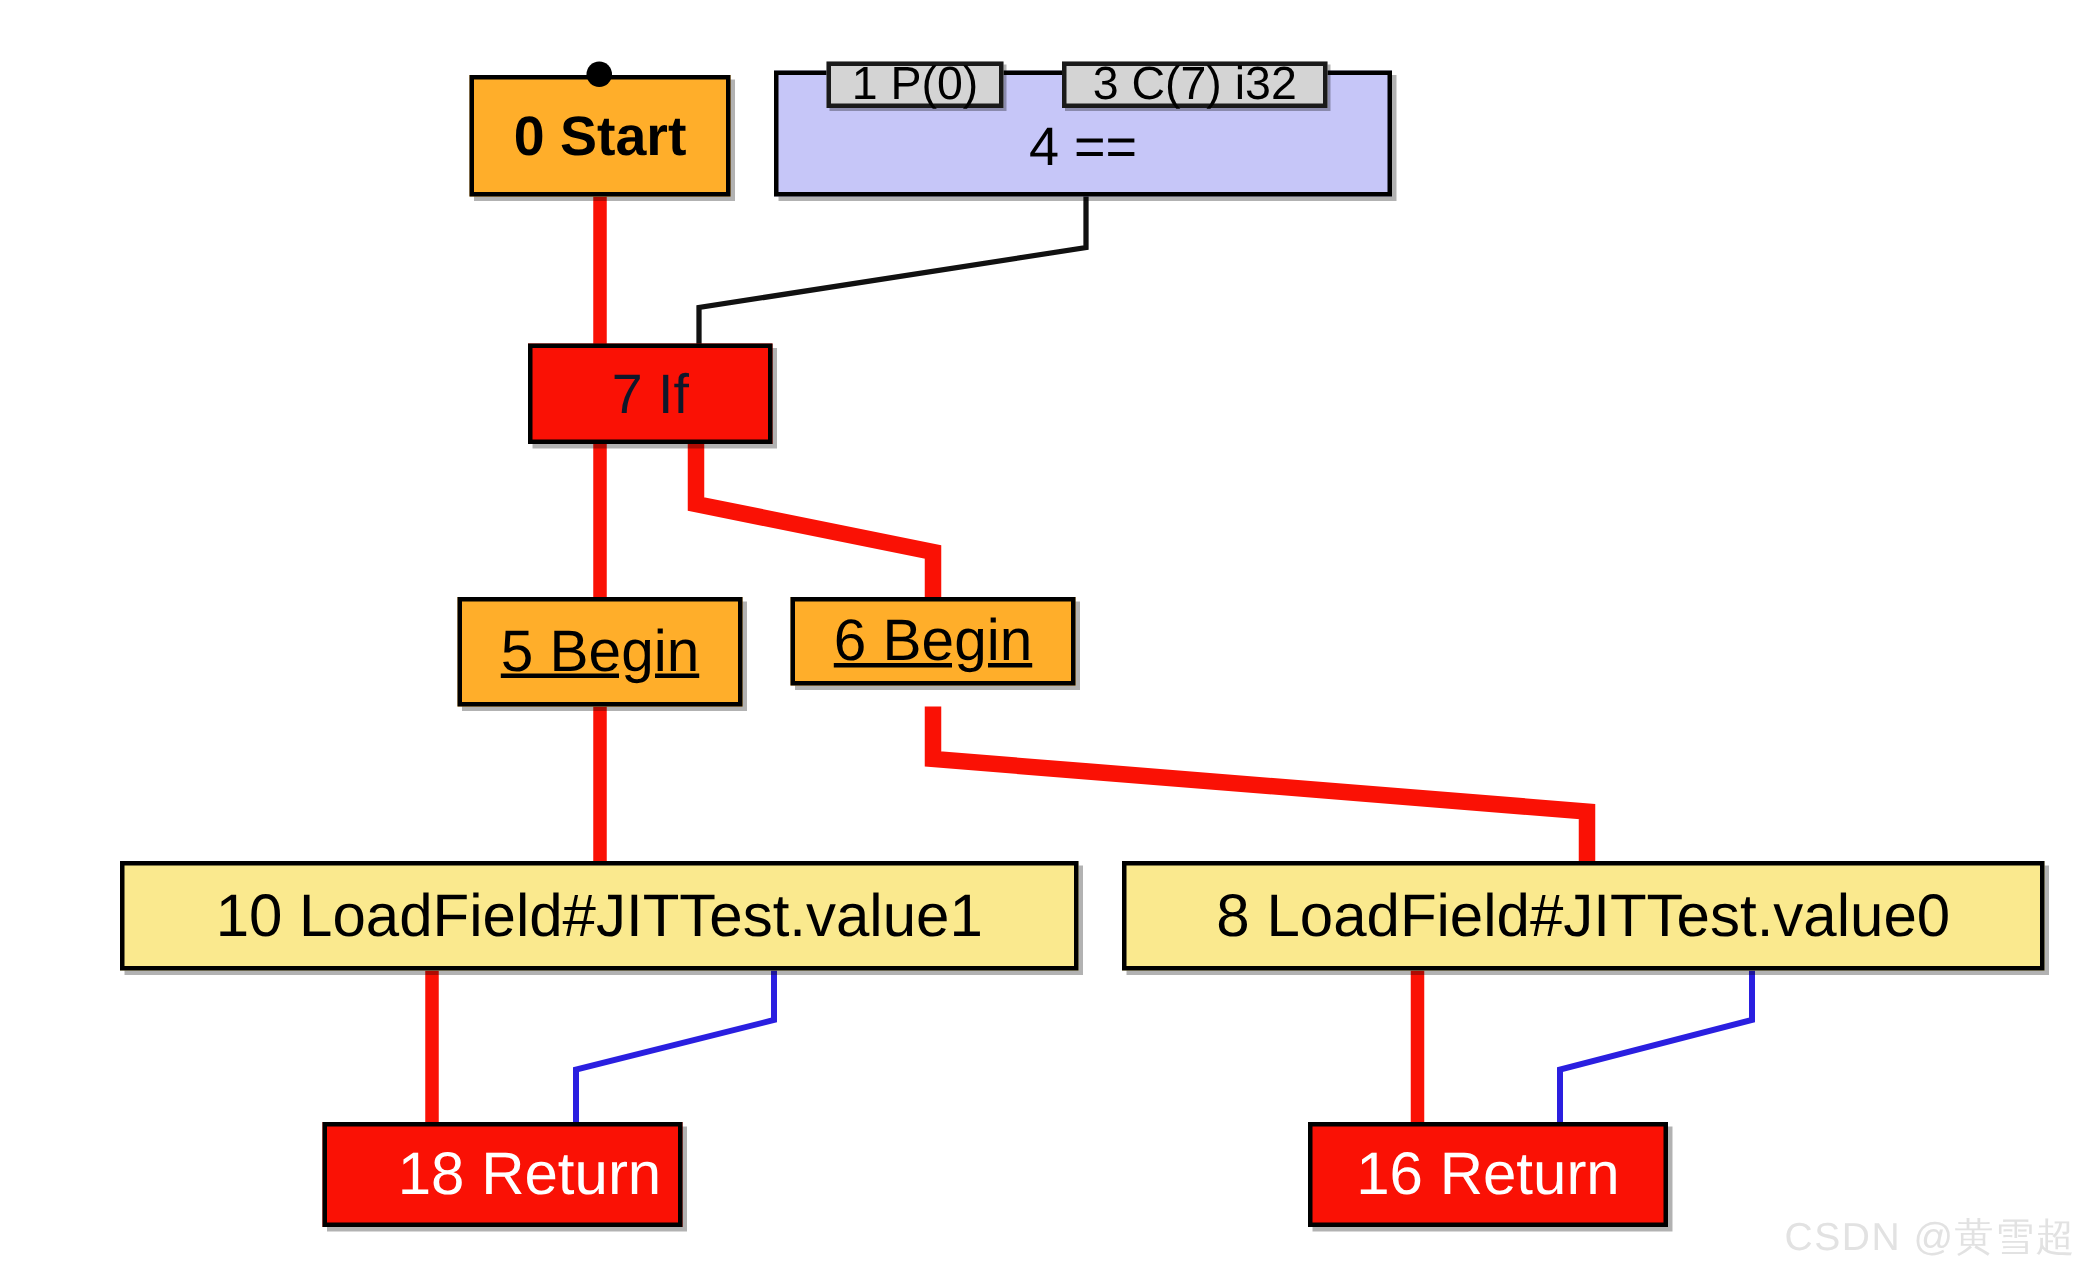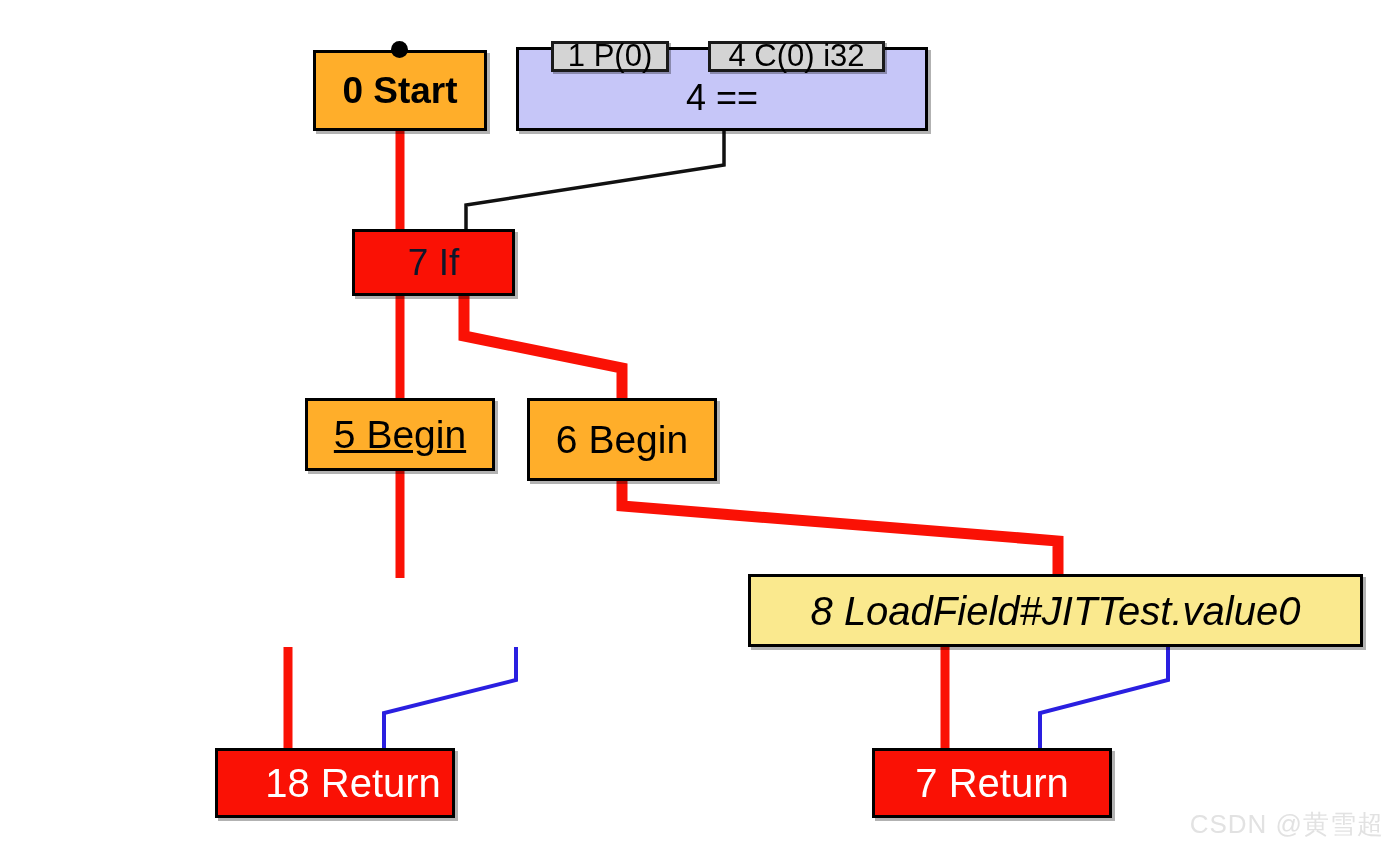--- a/index.html
+++ b/index.html
@@ -141,30 +141,31 @@
   </svg>
 
   <div class="start-dot" style="left:391px; top:41px;"></div>
 
   <div class="node node-start" style="left:313px; top:50px; width:174px; height:81px;">0 Start</div>
 
   <div class="node node-cmp" style="left:516px; top:47px; width:412px; height:84px;">4 ==</div>
 
   <div class="port" style="left:551px; top:41px; width:118px; height:31px;">1 P(0)</div>
 
-  <div class="port" style="left:708px; top:41px; width:177px; height:31px;">4 C(0) i32</div>
+  <div class="port" style="left:708px; top:41px; width:177px; height:31px;">3 C(7) i32</div>
 
   <div class="node node-if" style="left:352px; top:229px; width:163px; height:67px;">7 If</div>
 
   <div class="node node-begin" style="left:305px; top:398px; width:190px; height:73px;text-decoration:underline;">5 Begin</div>
 
-  <div class="node node-begin" style="left:527px; top:398px; width:190px; height:83px;">6 Begin</div>
+  <div class="node node-begin" style="left:527px; top:398px; width:190px; height:59px;text-decoration:underline;">6 Begin</div>
 
+  <div class="node node-load" style="left:80px; top:574px; width:639px; height:73px;">10 LoadField#JITTest.value1</div>
 
-  <div class="node node-load" style="left:748px; top:574px; width:615px; height:73px;font-style:italic;">8 LoadField#JITTest.value0</div>
+  <div class="node node-load" style="left:748px; top:574px; width:615px; height:73px;">8 LoadField#JITTest.value0</div>
 
   <div class="node node-return" style="left:215px; top:748px; width:240px; height:70px;padding-left:36px;">18 Return</div>
 
-  <div class="node node-return" style="left:872px; top:748px; width:240px; height:70px;">7 Return</div>
+  <div class="node node-return" style="left:872px; top:748px; width:240px; height:70px;">16 Return</div>
 
   <div class="watermark">CSDN @黄雪超</div>
 
 </div>
 
 </body></html>

